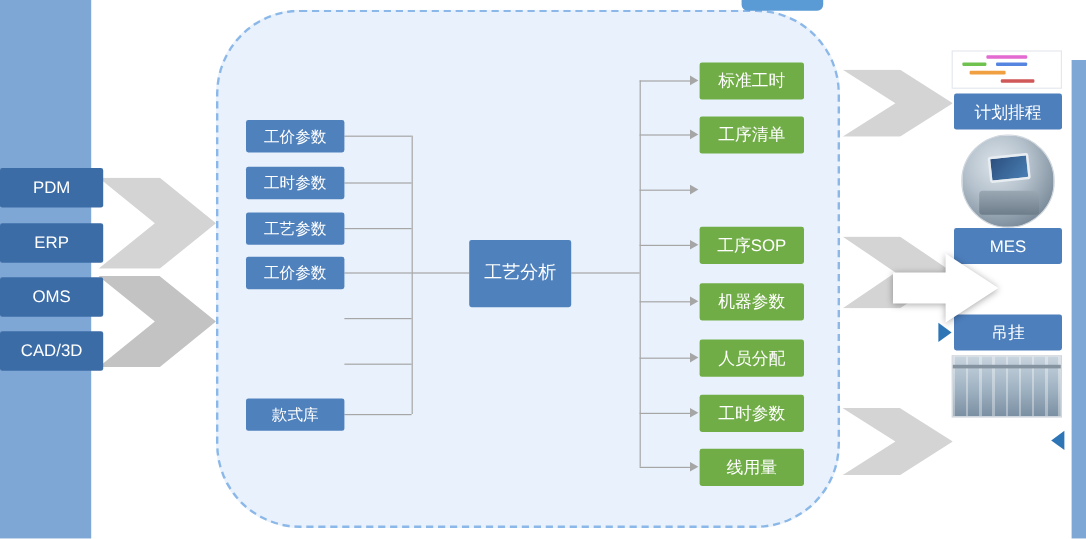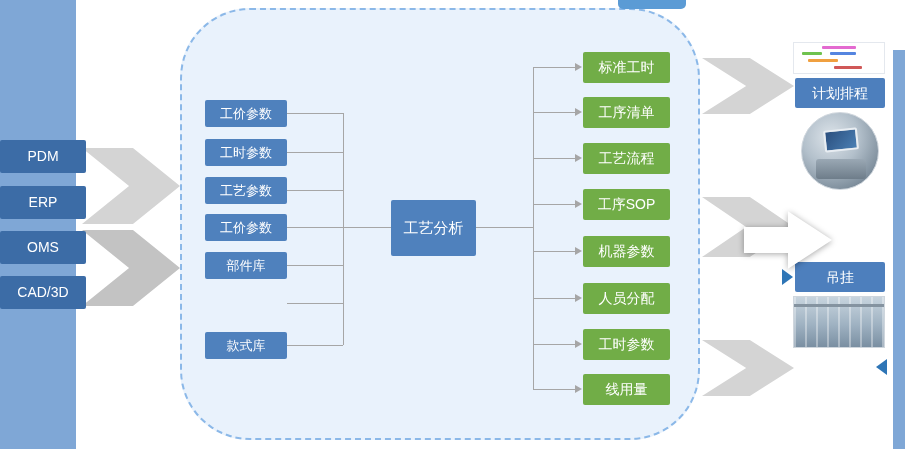--- a/index.html
+++ b/index.html
@@ -115,21 +115,20 @@
 
   <div class="chevron" style="left:82px; top:148px; width:98px; height:76px;"></div>
   <div class="chevron dark" style="left:82px; top:230px; width:98px; height:76px;"></div>
 
   <div class="process-container"></div>
 
   <div class="nodebox inp" style="top:100px">工价参数</div>
   <div class="nodebox inp" style="top:139px">工时参数</div>
   <div class="nodebox inp" style="top:214px">工价参数</div>
   <div class="nodebox inp" style="top:177px">工艺参数</div>
-  <div class="nodebox inp" style="top:252px">部件库</div>
   <div class="nodebox inp" style="top:332px">款式库</div>
 
   <div class="h-line" style="left:287px; top:113px; width:56px;"></div>
   <div class="h-line" style="left:287px; top:152px; width:56px;"></div>
   <div class="h-line" style="left:287px; top:190px; width:56px;"></div>
   <div class="h-line" style="left:287px; top:227px; width:56px;"></div>
   <div class="h-line" style="left:287px; top:265px; width:56px;"></div>
   <div class="h-line" style="left:287px; top:303px; width:56px;"></div>
   <div class="h-line" style="left:287px; top:345px; width:56px;"></div>
   <div class="v-line" style="left:343px; top:113px; height:232px;"></div>
@@ -151,21 +150,20 @@
   <div class="arrow-head" style="left:575px; top:108px;"></div>
   <div class="arrow-head" style="left:575px; top:154px;"></div>
   <div class="arrow-head" style="left:575px; top:200px;"></div>
   <div class="arrow-head" style="left:575px; top:247px;"></div>
   <div class="arrow-head" style="left:575px; top:294px;"></div>
   <div class="arrow-head" style="left:575px; top:340px;"></div>
   <div class="arrow-head" style="left:575px; top:385px;"></div>
 
   <div class="nodebox out" style="top:52px">标准工时</div>
   <div class="nodebox out" style="top:97px">工序清单</div>
-  <div class="nodebox out" style="top:143px">工艺流程</div>
   <div class="nodebox out" style="top:189px">工序SOP</div>
   <div class="nodebox out" style="top:236px">机器参数</div>
   <div class="nodebox out" style="top:283px">人员分配</div>
   <div class="nodebox out" style="top:329px">工时参数</div>
   <div class="nodebox out" style="top:374px">线用量</div>
 
   <div class="chevron" style="left:702px; top:58px;  width:92px; height:56px;"></div>
   <div class="chevron" style="left:702px; top:197px; width:92px; height:60px;"></div>
   <div class="chevron" style="left:702px; top:340px; width:92px; height:56px;"></div>
   <div class="white-arrow-wrap" style="left:744px; top:204px; width:88px; height:72px;">
@@ -177,20 +175,21 @@
       <span class="g2"></span>
       <span class="g3"></span>
       <span class="g4"></span>
       <span class="g5"></span>
   </div>
   <div class="nodebox tgt" style="top:78px">计划排程</div>
   <div class="machine-photo">
     <div class="machine-screen"></div>
     <div class="machine-base"></div>
   </div>
+  <div class="nodebox tgt" style="top:190px">MES</div>
   <div class="tri tri-right" style="left:782px; top:269px;"></div>
   <div class="nodebox tgt" style="top:262px">吊挂</div>
   <div class="workshop-photo">
     <div class="workshop-rail"></div>
   </div>
   <div class="tri tri-left" style="left:876px; top:359px;"></div>
 
 </div>
 
 </body></html>

